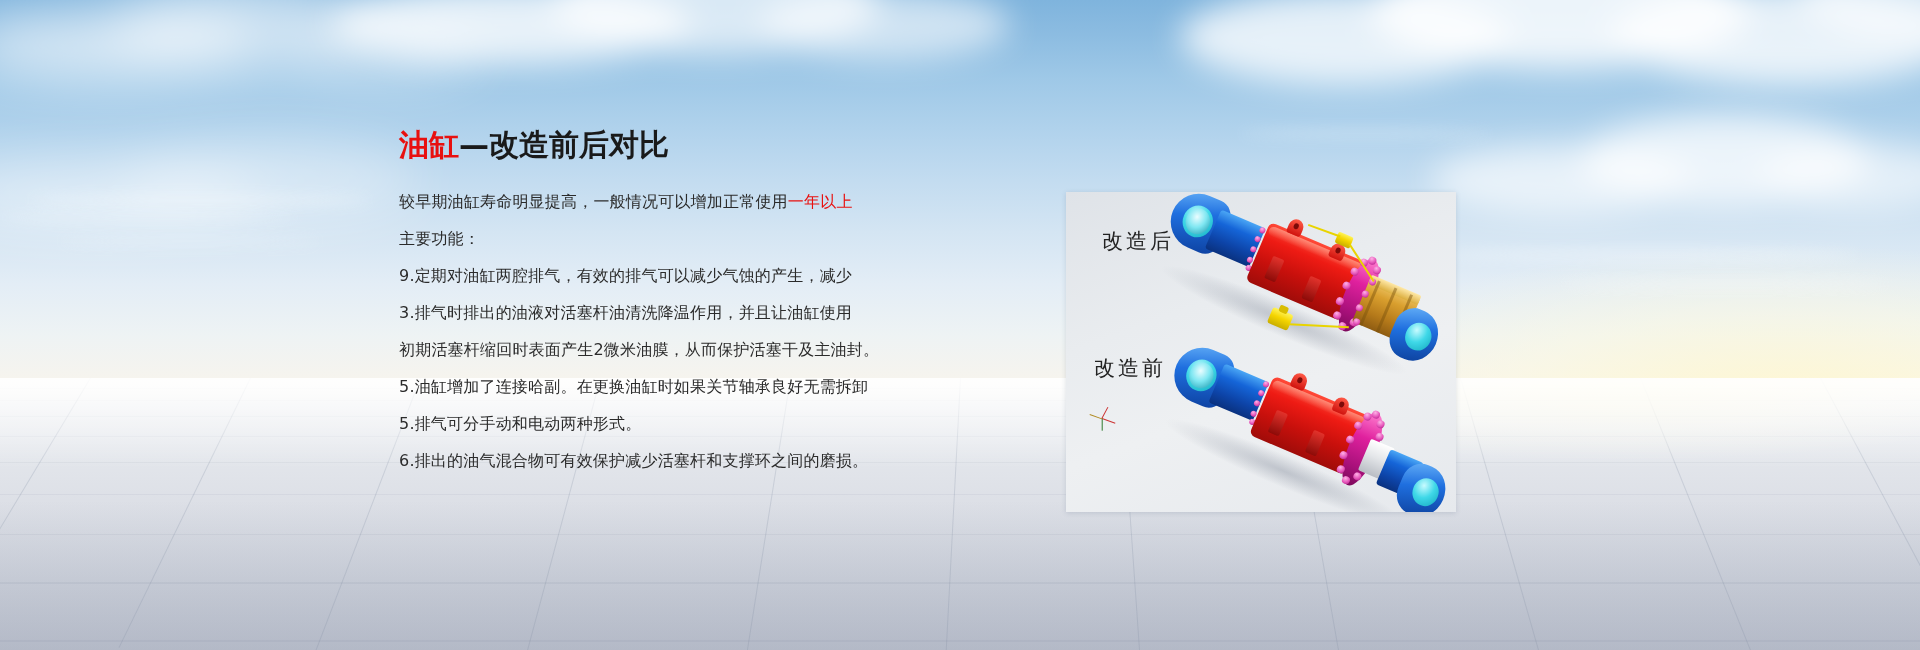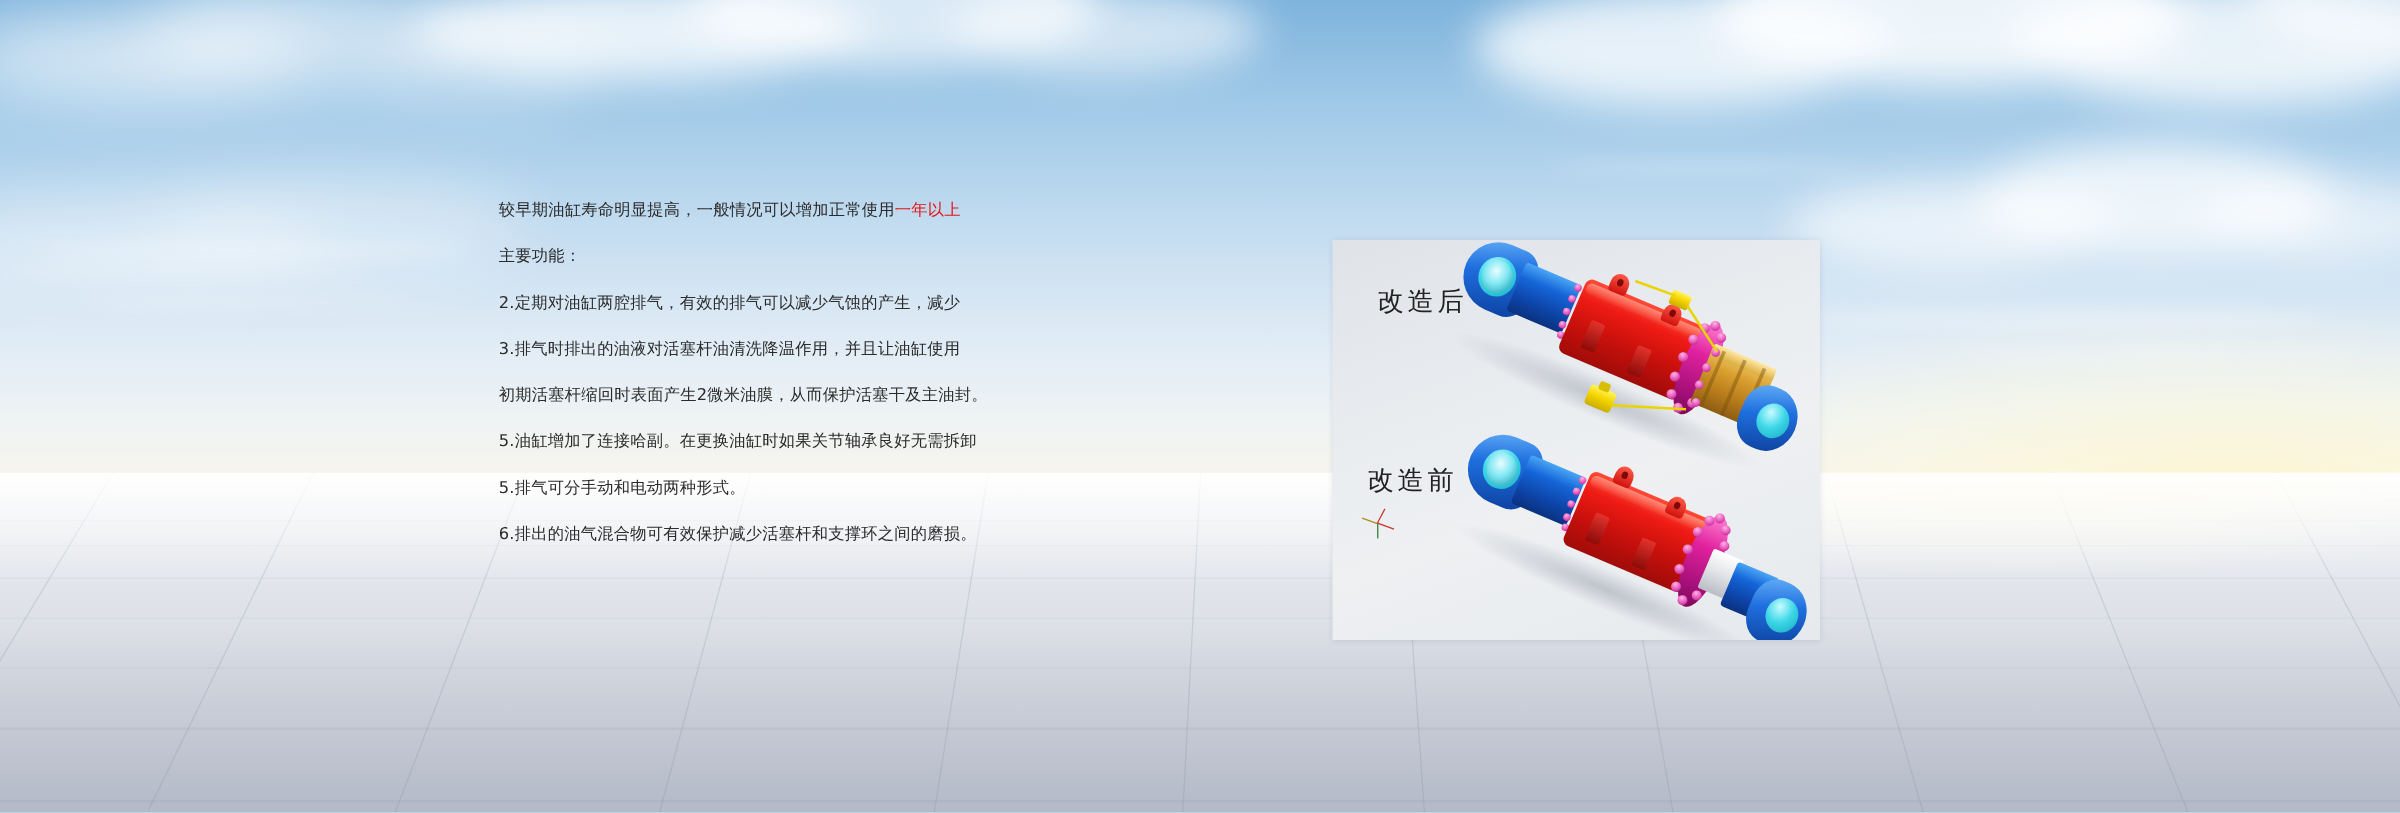--- a/index.html
+++ b/index.html
@@ -81,39 +81,39 @@
     font-size:30px;font-weight:bold;letter-spacing:0px;color:#1a1a1a;
     line-height:1.1;margin:0;white-space:nowrap;
   }
   .title .red{color:#e8100f;}
   .subtitle{
     margin:10px 0 0 0;font-size:16px;color:#5d6a72;letter-spacing:.4px;
     white-space:nowrap;font-family:"DejaVu Sans","Liberation Sans",sans-serif;
   }
   .body{margin-top:26px;}
   .body p{
-    margin:0 0 8px 0;font-size:13px;color:#2b2b2b;line-height:29px;
+    margin:0 0 8px 0;font-size:16px;color:#2b2b2b;line-height:29px;
     letter-spacing:.2px;white-space:nowrap;
   }
   .body .red{color:#e8100f;}
 
   
   .panel{
     position:absolute;left:1066px;top:192px;width:390px;height:320px;
     background:linear-gradient(160deg,#dfe3e8 0%,#e9ecef 35%,#eef0f2 60%,#e6e9ed 100%);
     box-shadow:0 1px 5px rgba(60,80,110,.18);
     overflow:hidden;
     text-decoration:underline;
   }
   .panel-lbl{
     position:absolute;font-size:21px;color:#222;letter-spacing:3px;
     font-family:"DejaVu Serif","Liberation Serif",serif;white-space:nowrap;
   }
   .lbl-after{left:36px;top:35px;}
-  .lbl-before{left:28px;top:178px;}
+  .lbl-before{left:28px;top:162px;}
 
   
   .triad{position:absolute;left:22px;top:212px;width:34px;height:30px;}
   .triad span{position:absolute;left:14px;top:14px;height:1.4px;background:#3a7a3a;transform-origin:left center;display:block;}
 
   
   .cyl{position:absolute;transform-origin:center center;}
   .cyl .part{position:absolute;}
 
   .eyeA{ 
@@ -227,25 +227,26 @@
       <div class="vl" style="left:1640px;height:300px;width:1px;transform:rotate(-22deg);"></div>
       <div class="vl" style="left:1820px;height:300px;width:1px;transform:rotate(-28deg);"></div>
       <div class="vl" style="left:90px;height:300px;width:1px;transform:rotate(31deg);"></div>
     </div>
     <div class="ground-warm"></div>
     <div class="ground-haze"></div>
     <div class="ground-dark"></div>
   </div>
 
   <div class="copy">
+    <h1 class="title"><span class="red">油缸</span><span>—改造前后对比</span></h1>
 
     <div class="body">
       <p><span>较早期油缸寿命明显提高，一般情况可以增加正常使用</span><span class="red">一年以上</span></p>
       <p>主要功能：</p>
-      <p>2.定期对油缸两腔排气，有效的排气可以减少气蚀的产生，减少</p>
+      <p>9.定期对油缸两腔排气，有效的排气可以减少气蚀的产生，减少</p>
       <p>3.排气时排出的油液对活塞杆油清洗降温作用，并且让油缸使用</p>
       <p>初期活塞杆缩回时表面产生2微米油膜，从而保护活塞干及主油封。</p>
       <p>5.油缸增加了连接哈副。在更换油缸时如果关节轴承良好无需拆卸</p>
       <p>5.排气可分手动和电动两种形式。</p>
       <p>6.排出的油气混合物可有效保护减少活塞杆和支撑环之间的磨损。</p>
     </div>
   </div>
 
   <div class="panel">
 

